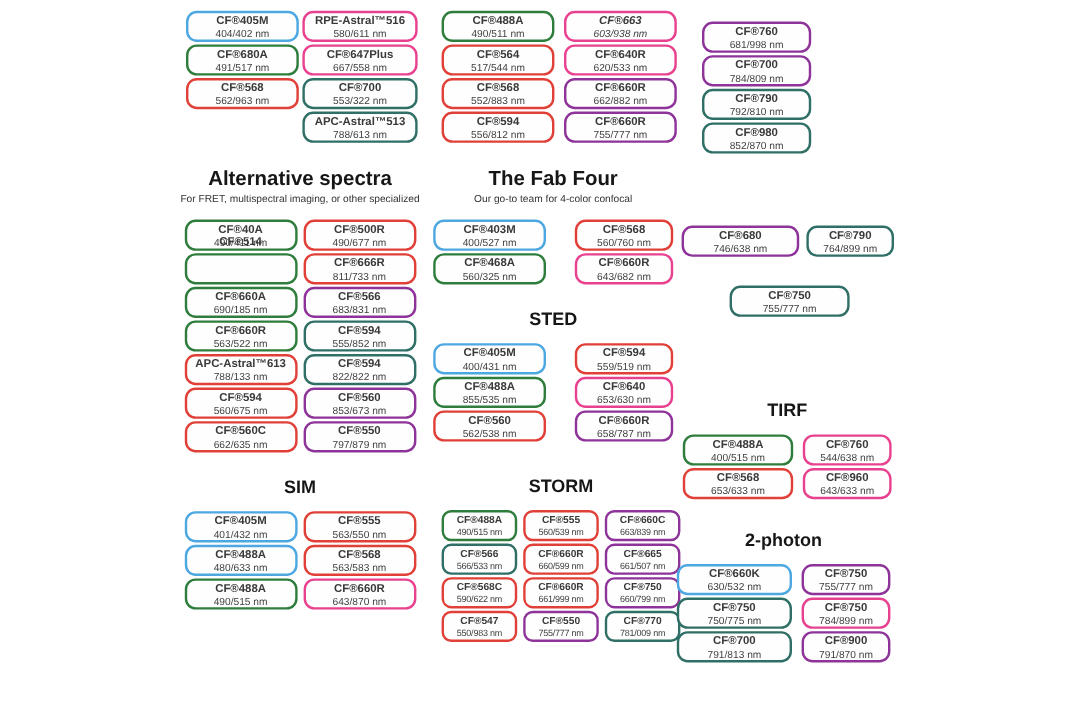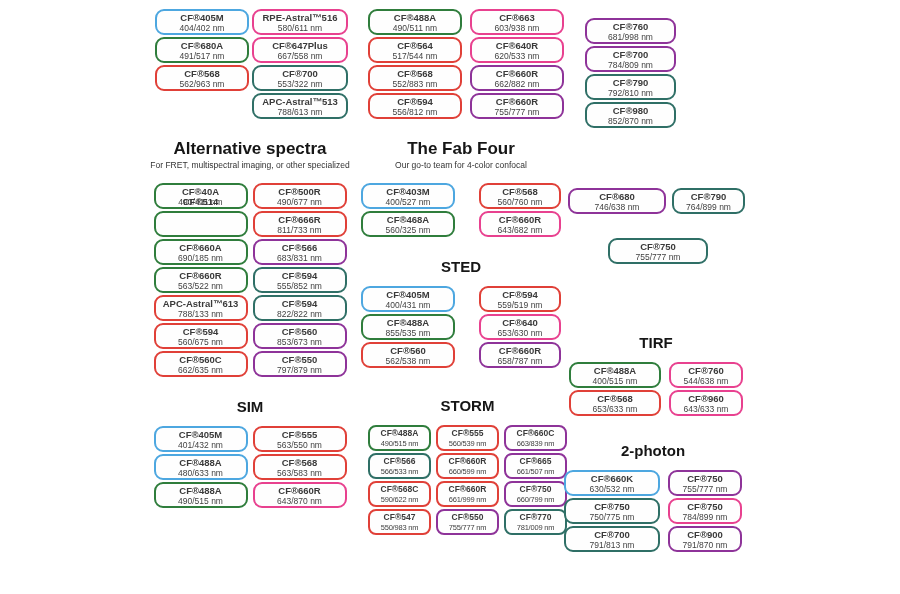--- a/index.html
+++ b/index.html
@@ -157,21 +157,21 @@
             <div class="dye-name">CF®594</div>
             <div class="dye-range">556/812 nm</div>
           </div>
         </div>
       </div>
   </div>
 
   <div class="section" id="sec-top-d">
     <div class="boxes">
         <div class="col">
-          <div class="dye" style="border-color: rgb(232, 65, 143);">
+          <div class="dye" style="border-color: rgb(232, 65, 143); font-style: italic;">
             <div class="dye-name">CF®663</div>
             <div class="dye-range">603/938 nm</div>
           </div>
           <div class="dye" style="border-color: rgb(232, 65, 143);">
             <div class="dye-name">CF®640R</div>
             <div class="dye-range">620/533 nm</div>
           </div>
           <div class="dye" style="border-color: rgb(142, 51, 153);">
             <div class="dye-name">CF®660R</div>
             <div class="dye-range">662/882 nm</div>

